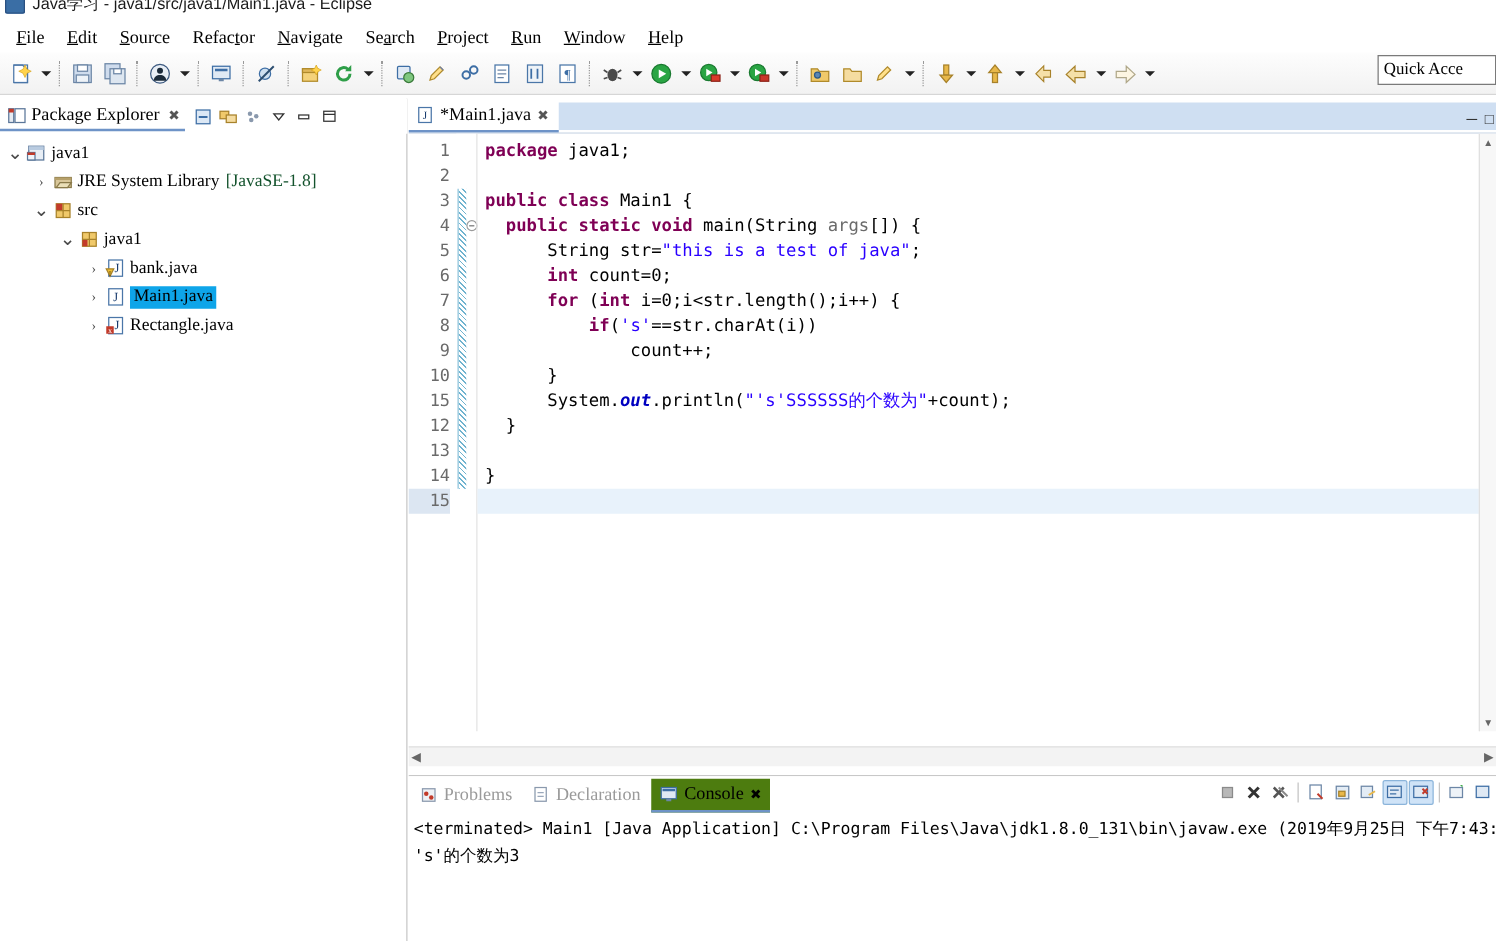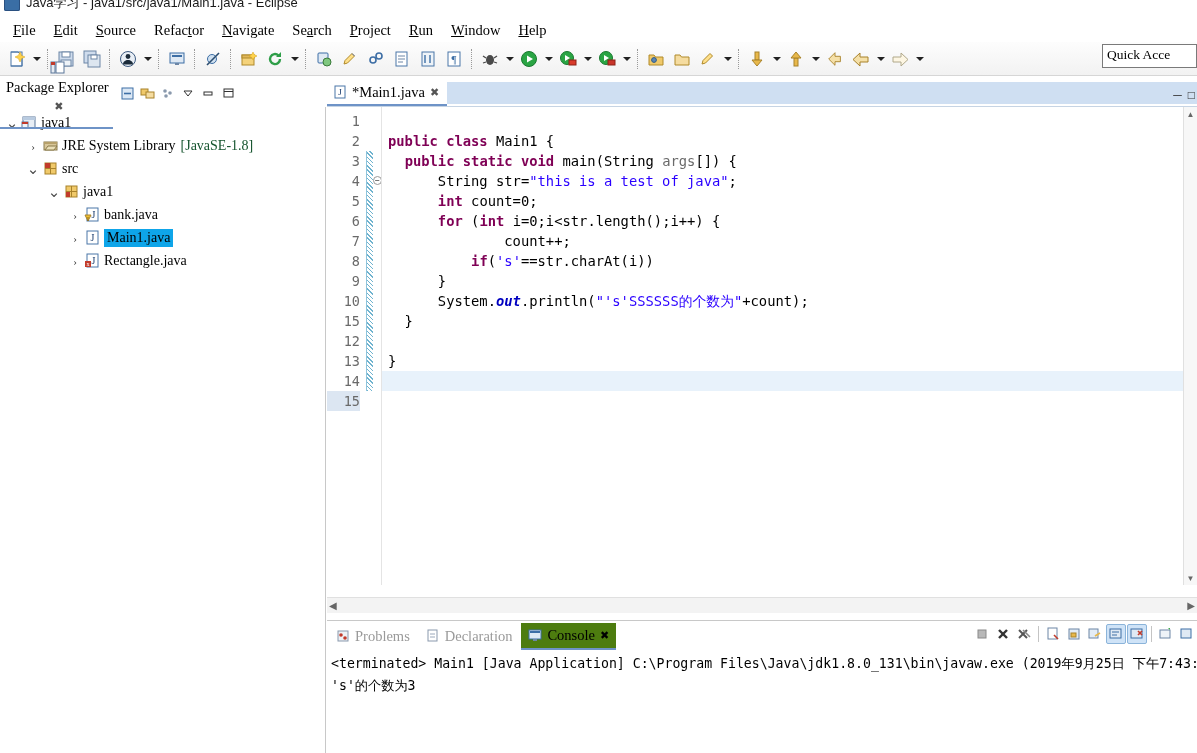--- a/index.html
+++ b/index.html
@@ -79,24 +79,23 @@
     position: absolute; left: 0; top: 79px; width: 326px; height: 674px;
     background: #ffffff; border-right: 1px solid #c8c8c8;
   }
   .view-tabrow {
     position: relative; height: 28px; width: 326px;
     background: #ffffff;
     display: flex; align-items: center;
   }
   .view-tab {
     display: flex; align-items: center; gap: 4px;
-    padding: 2px 4px 14px 6px; font-size: 14.5px;
+    padding: 2px 4px 2px 6px; font-size: 14.5px;
     font-family: "Liberation Serif", serif;
     border-bottom: 2px solid #6e93c7;
-    flex-direction: column;
   }
   .view-tab .close-x { font-size: 11px; color: #555; margin-left: 3px; }
   .view-toolicons { display: flex; align-items: center; margin-left: 6px; gap: 2px; }
   .vt-ic { width: 18px; height: 18px; display: flex; align-items: center; justify-content: center; }
 
   .tree { padding-top: 4px; font-size: 14px; font-family: "Liberation Serif", serif; }
   .trow {
     display: flex; align-items: center; height: 23px; white-space: nowrap;
     padding-left: 4px;
   }
@@ -646,28 +645,29 @@
           <div>12</div>
           <div>13</div>
           <div>14</div>
           <div class="cur">15</div>
         </div>
       <div class="fold-col" id="fold-col">
           <div class="fold-mark" style="top: 69px;">−</div>
           <div class="fold-stripe" style="top: 44px; height: 240px;"></div>
         </div>
       <div class="code-lines" id="code-lines">
+          <div class="cline"><span class="kw">package </span><span class="pln">java1;</span></div>
           <div class="cline">&nbsp;</div>
           <div class="cline"><span class="kw">public class </span><span class="pln">Main1 {</span></div>
           <div class="cline"><span class="pln">  </span><span class="kw">public static void </span><span class="pln">main(String </span><span class="prm">args</span><span class="pln">[]) {</span></div>
           <div class="cline"><span class="pln">      String str=</span><span class="str">"this is a test of java"</span><span class="pln">;</span></div>
           <div class="cline"><span class="pln">      </span><span class="kw">int </span><span class="pln">count=0;</span></div>
           <div class="cline"><span class="pln">      </span><span class="kw">for </span><span class="pln">(</span><span class="kw">int </span><span class="pln">i=0;i&lt;str.length();i++) {</span></div>
+          <div class="cline"><span class="pln">          </span><span class="kw">if</span><span class="pln">(</span><span class="str">'s'</span><span class="pln">==str.charAt(i))</span></div>
           <div class="cline"><span class="pln">              count++;</span></div>
-          <div class="cline"><span class="pln">          </span><span class="kw">if</span><span class="pln">(</span><span class="str">'s'</span><span class="pln">==str.charAt(i))</span></div>
           <div class="cline"><span class="pln">      }</span></div>
           <div class="cline"><span class="pln">      System.</span><span class="fld">out</span><span class="pln">.println(</span><span class="str">"'s'SSSSSS的个数为"</span><span class="pln">+count);</span></div>
           <div class="cline"><span class="pln">  }</span></div>
           <div class="cline">&nbsp;</div>
           <div class="cline"><span class="pln">}</span></div>
           <div class="cline cur">&nbsp;</div>
         </div>
     </div>
 
     <div class="editor-scroll-v">

